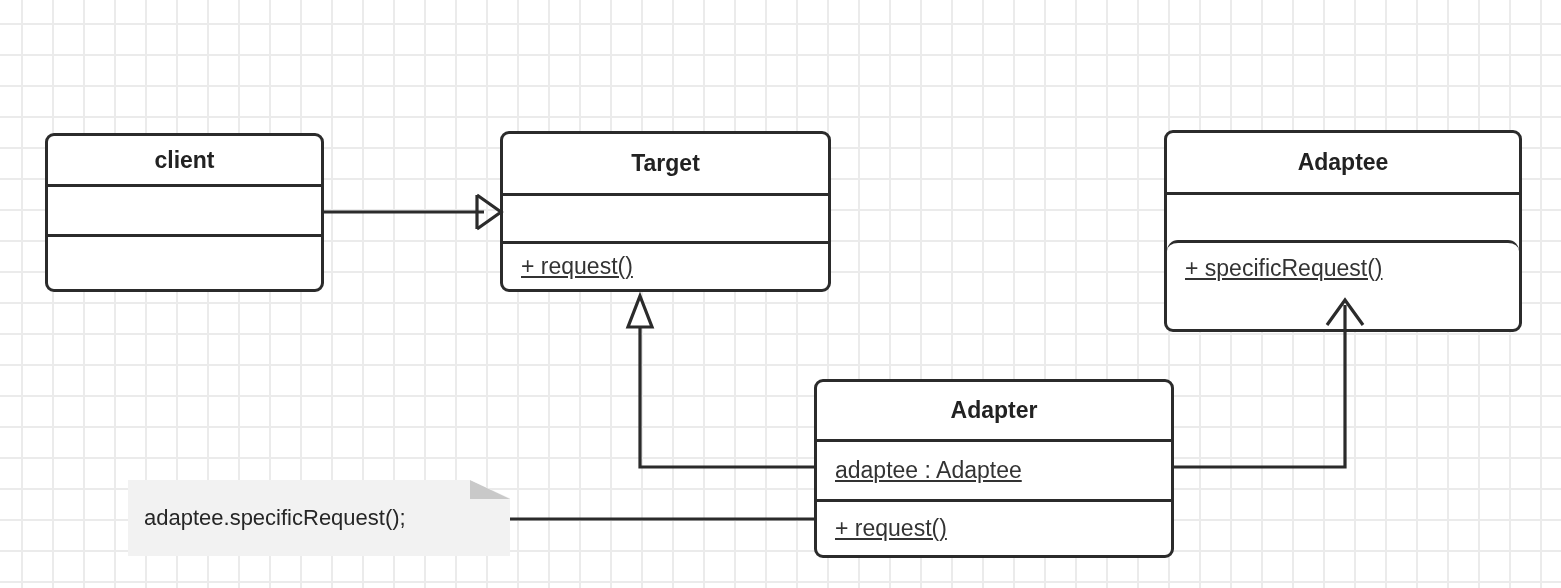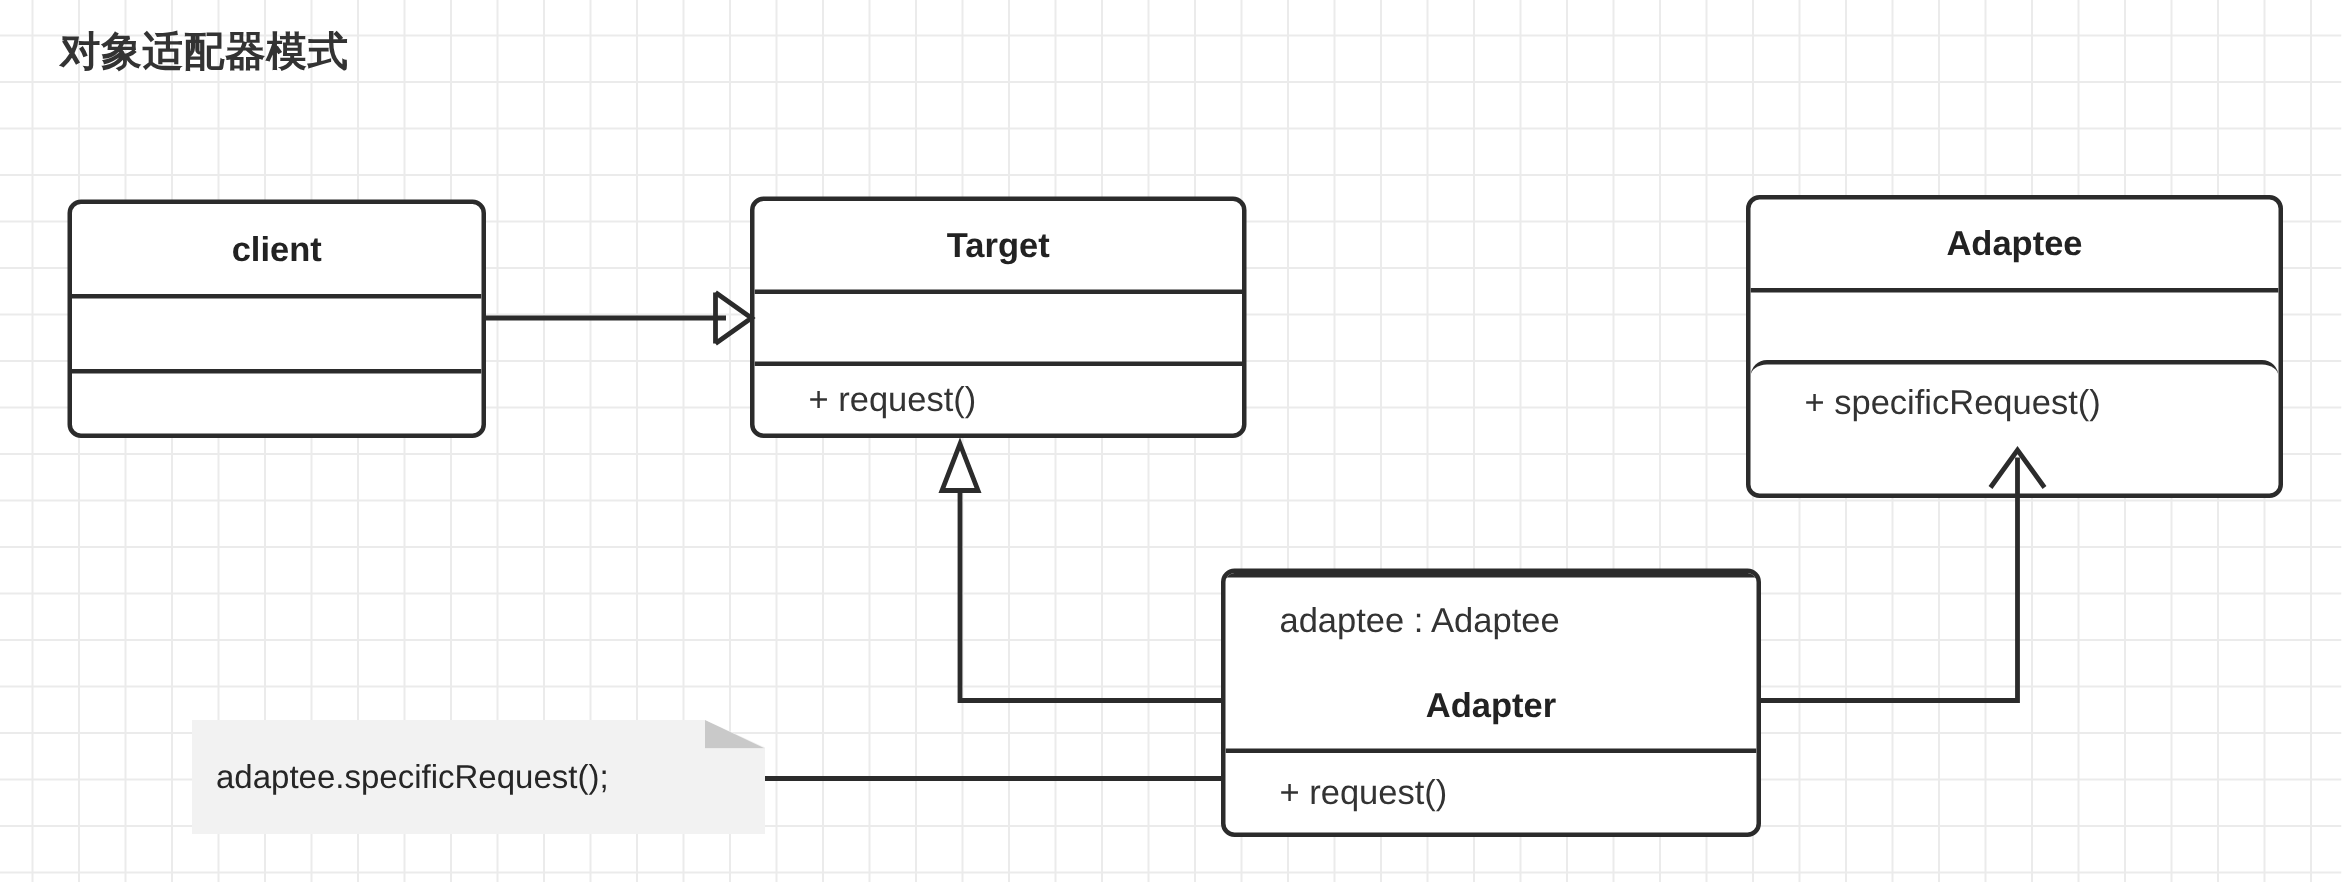--- a/index.html
+++ b/index.html
@@ -57,33 +57,34 @@
     border-top: 3px solid #2b2b2b;
   }
   .uml-class .class-name {
     justify-content: center;
     font-weight: bold;
     font-size: 23px;
     color: #222222;
   }
   .uml-class .member {
     justify-content: flex-start;
-    padding-left: 36px;
+    padding-left: 18px;
     font-size: 23px;
     color: #333333;
     font-weight: normal;
+    text-decoration: underline;
   }
 
   
   #class-client   { left: 45px;   top: 133px; width: 279px; height: 159px; }
   #class-target   { left: 500px;  top: 131px; width: 331px; height: 161px; }
   #class-adaptee  { left: 1164px; top: 130px; width: 358px; height: 202px; }
   #class-adapter  { left: 814px;  top: 379px; width: 360px; height: 179px; }
 
-  #class-client  .c1 { height: 60px; }
+  #class-client  .c1 { height: 48px; }
   #class-client  .c2 { height: 50px; }
   #class-client  .c3 { height: 43px; }
 
   #class-target  .c1 { height: 59px; }
   #class-target  .c2 { height: 48px; }
   #class-target  .c3 { height: 48px; }
 
   #class-adaptee .c1 { height: 59px; }
   #class-adaptee .c2 { height: 48px; }
   #class-adaptee .c3 { height: 53px; border-radius: 11px; }
@@ -143,43 +144,42 @@
     stroke-linejoin: miter;
   }
   .arrow-hollow-fill { fill: #ffffff; stroke: #2b2b2b; stroke-width: 3.2; }
   .arrow-open-line   { fill: none;    stroke: #2b2b2b; stroke-width: 3.6; stroke-linecap: butt; }
 </style>
 </head>
 <body>
 
 <div id="canvas">
 
-  <div id="diagram-title">对象适配器模式</div>
 
   <div class="uml-class" id="class-client">
     <div class="compartment class-name c1">client</div>
     <div class="compartment member divider c2"></div>
     <div class="compartment member divider c3"></div>
   </div>
 
   <div class="uml-class" id="class-target">
     <div class="compartment class-name c1">Target</div>
     <div class="compartment member divider c2"></div>
     <div class="compartment member divider c3">+ request()</div>
   </div>
 
   <div class="uml-class" id="class-adaptee">
     <div class="compartment class-name c1">Adaptee</div>
     <div class="compartment member divider c2"></div>
     <div class="compartment member divider c3">+ specificRequest()</div>
   </div>
 
   <div class="uml-class" id="class-adapter">
+    <div class="compartment class-name c1">Adapter</div>
     <div class="compartment member divider c2">adaptee : Adaptee</div>
-    <div class="compartment class-name c1">Adapter</div>
     <div class="compartment member divider c3">+ request()</div>
   </div>
 
   <div id="note-adaptee-call">
     <div class="note-fold"></div>
     <div class="note-text">adaptee.specificRequest();</div>
   </div>
 
   <svg id="connectors" viewBox="0 0 1561 588">
 

